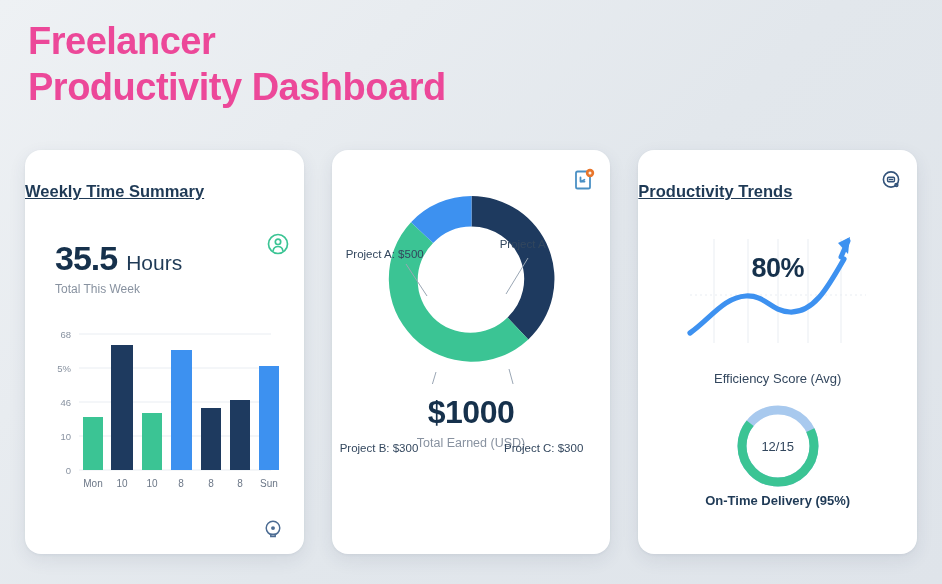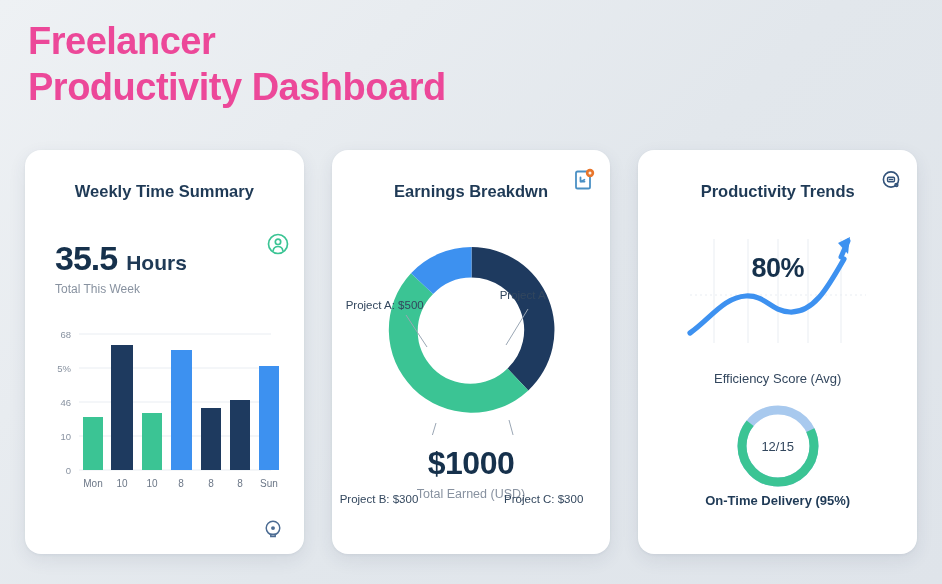--- a/index.html
+++ b/index.html
@@ -42,41 +42,41 @@
   .card {
     position: relative;
     width: 279px;
     height: 404px;
     background: #ffffff;
     border-radius: 16px;
     box-shadow: 0 6px 18px rgba(40,60,90,0.09), 0 1px 3px rgba(40,60,90,0.06);
     overflow: hidden;
   }
   .card-title {
-    text-align: center;
     font-size: 16.5px;
     font-weight: bold;
     color: #1f3a56;
     margin-top: 32px;
+    text-decoration: underline;
   }
   .card-icon {
     position: absolute;
     top: 18px;
     right: 14px;
     width: 24px;
     height: 24px;
   }
 
   
   .kpi-wrap { margin: 38px 0 0 30px; }
   .kpi-row { display: flex; align-items: baseline; gap: 9px; }
   .kpi-number {
     font-size: 34px; font-weight: bold; color: #16314c; letter-spacing: -1px;
   }
-  .kpi-unit { font-size: 21px; font-weight: bold; color: #1f3a56; }
+  .kpi-unit { font-size: 21px; font-weight: normal; color: #1f3a56; }
   .kpi-sub { font-size: 12px; color: #8892a0; margin-top: 4px; }
 
   .avatar-icon {
     position: absolute; top: 82px; right: 14px; width: 24px; height: 24px;
   }
   .footer-icon {
     position: absolute; bottom: 14px; right: 20px; width: 22px; height: 22px;
   }
 
   .barchart { position: absolute; left: 0; top: 175px; width: 279px; height: 180px; }
@@ -185,21 +185,20 @@
     </svg>
 
     <svg class="footer-icon" viewBox="0 0 24 24">
       <circle cx="12" cy="11" r="7.4" fill="none" stroke="#4b6b92" stroke-width="1.6"></circle>
       <path d="M9.6 17.6h4.8v2.6H9.6z" fill="none" stroke="#4b6b92" stroke-width="1.6"></path>
       <circle cx="12" cy="11" r="2.1" fill="#4b6b92"></circle>
     </svg>
   </div>
 
   <div class="card">
-    <div class="card-title">Earnings Breakdwn</div>
 
     <svg class="card-icon" viewBox="0 0 24 24">
       <rect x="4" y="3.5" width="14" height="17" rx="1.6" fill="none" stroke="#4a90c4" stroke-width="1.8"></rect>
       <path d="M8.5 9.5v4h4" fill="none" stroke="#4a90c4" stroke-width="1.8" stroke-linecap="round" stroke-linejoin="round"></path>
       <path d="M12.5 11.6 9 13.5" fill="none" stroke="#4a90c4" stroke-width="1.6" stroke-linecap="round"></path>
       <circle cx="18" cy="5" r="4.2" fill="#e8762c"></circle>
       <circle cx="18" cy="5" r="1.5" fill="#fdf0e6"></circle>
     </svg>
 
     <div class="donut-area">

